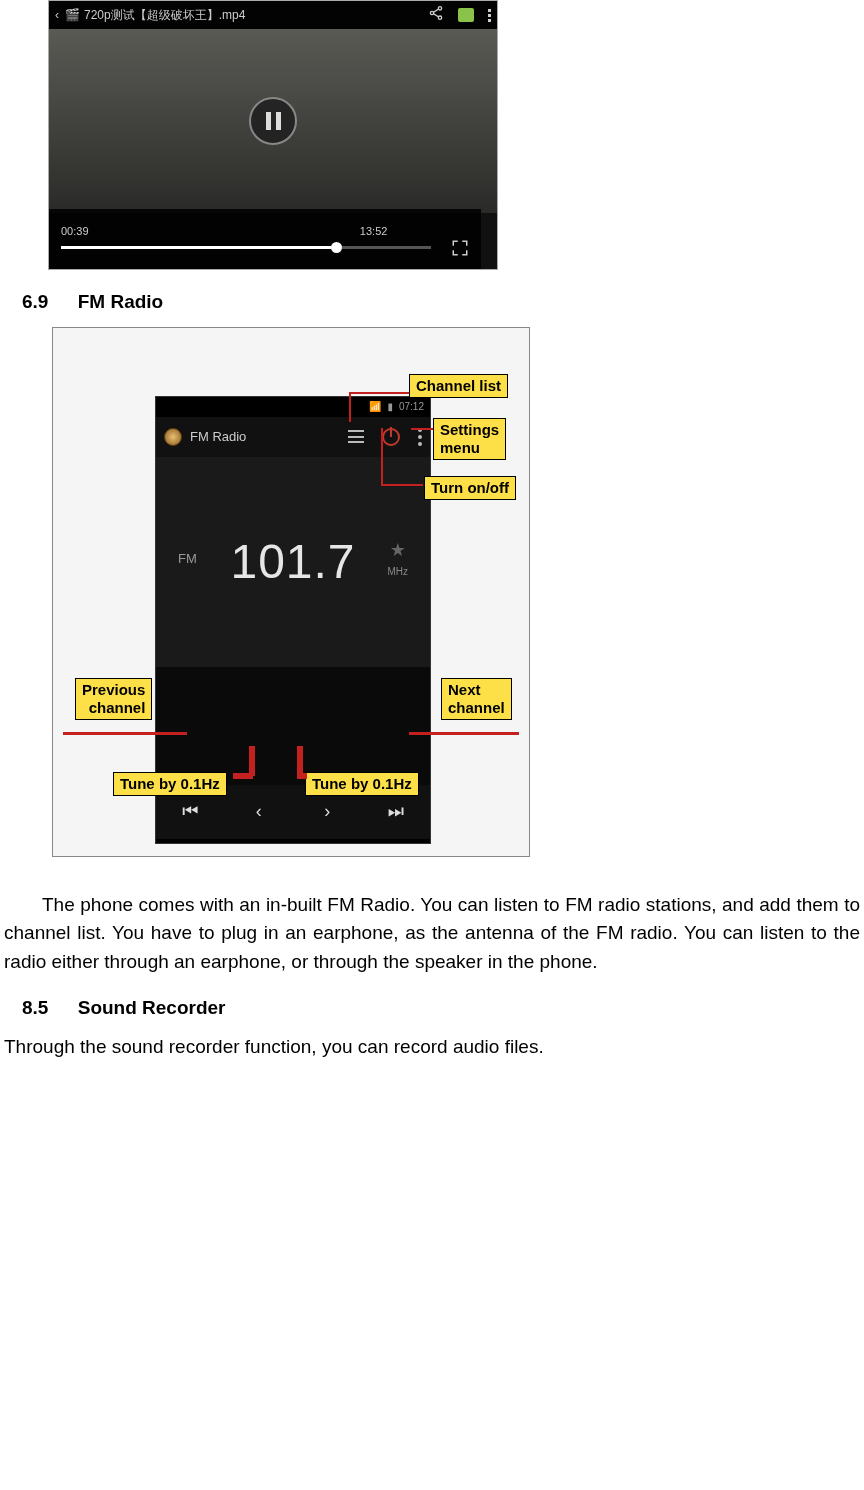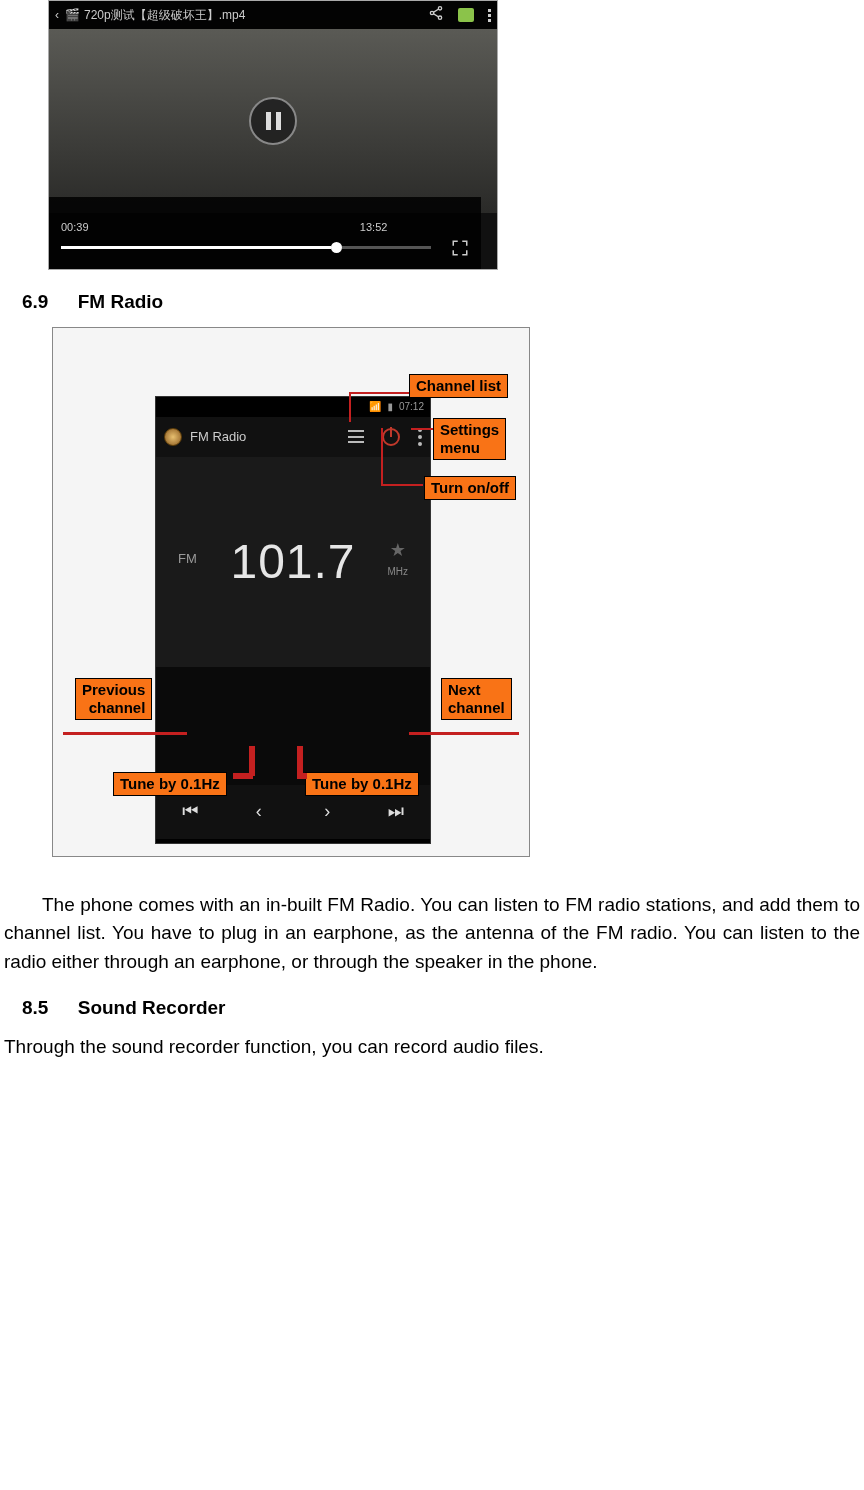--- a/index.html
+++ b/index.html
@@ -56,25 +56,25 @@
     .vp-pause::before {
       content: "";
       width: 5px; height: 18px;
       background: #ddd;
       box-shadow: 10px 0 0 #ddd;
       margin-left: -10px;
     }
     .vp-bottom {
       position: absolute;
       bottom: 0; left: 0; right: 16px;
-      height: 72px;
+      height: 60px;
       background: rgba(0,0,0,0.85);
       color: #ccc;
       font-size: 11px;
-      padding: 22px 12px;
+      padding: 14px 12px;
     }
     .vp-times { display: flex; justify-content: space-between; width: 80%; }
     .vp-track {
       position: absolute;
       bottom: 20px;
       left: 12px; right: 50px;
       height: 3px;
       background: #555;
     }
     .vp-prog { position: absolute; left:0; top:0; height:3px; width:73%; background: #fff; }
@@ -184,21 +184,21 @@
       display: flex;
       align-items: center;
       justify-content: space-around;
       color: #ddd;
       font-size: 18px;
     }
     .ctl { width: 24px; text-align:center; }
 
     .callout {
       position: absolute;
-      background: #f97316;
+      background: #fde047;
       border: 1px solid #000;
       font-size: 15px;
       font-weight: bold;
       padding: 2px 6px;
       line-height: 1.2;
     }
     .co-channel-list { left: 356px; top: 46px; }
     .co-settings { left: 380px; top: 90px; }
     .co-turn { left: 371px; top: 148px; }
     .co-prev { left: 22px; top: 350px; text-align: right; }

